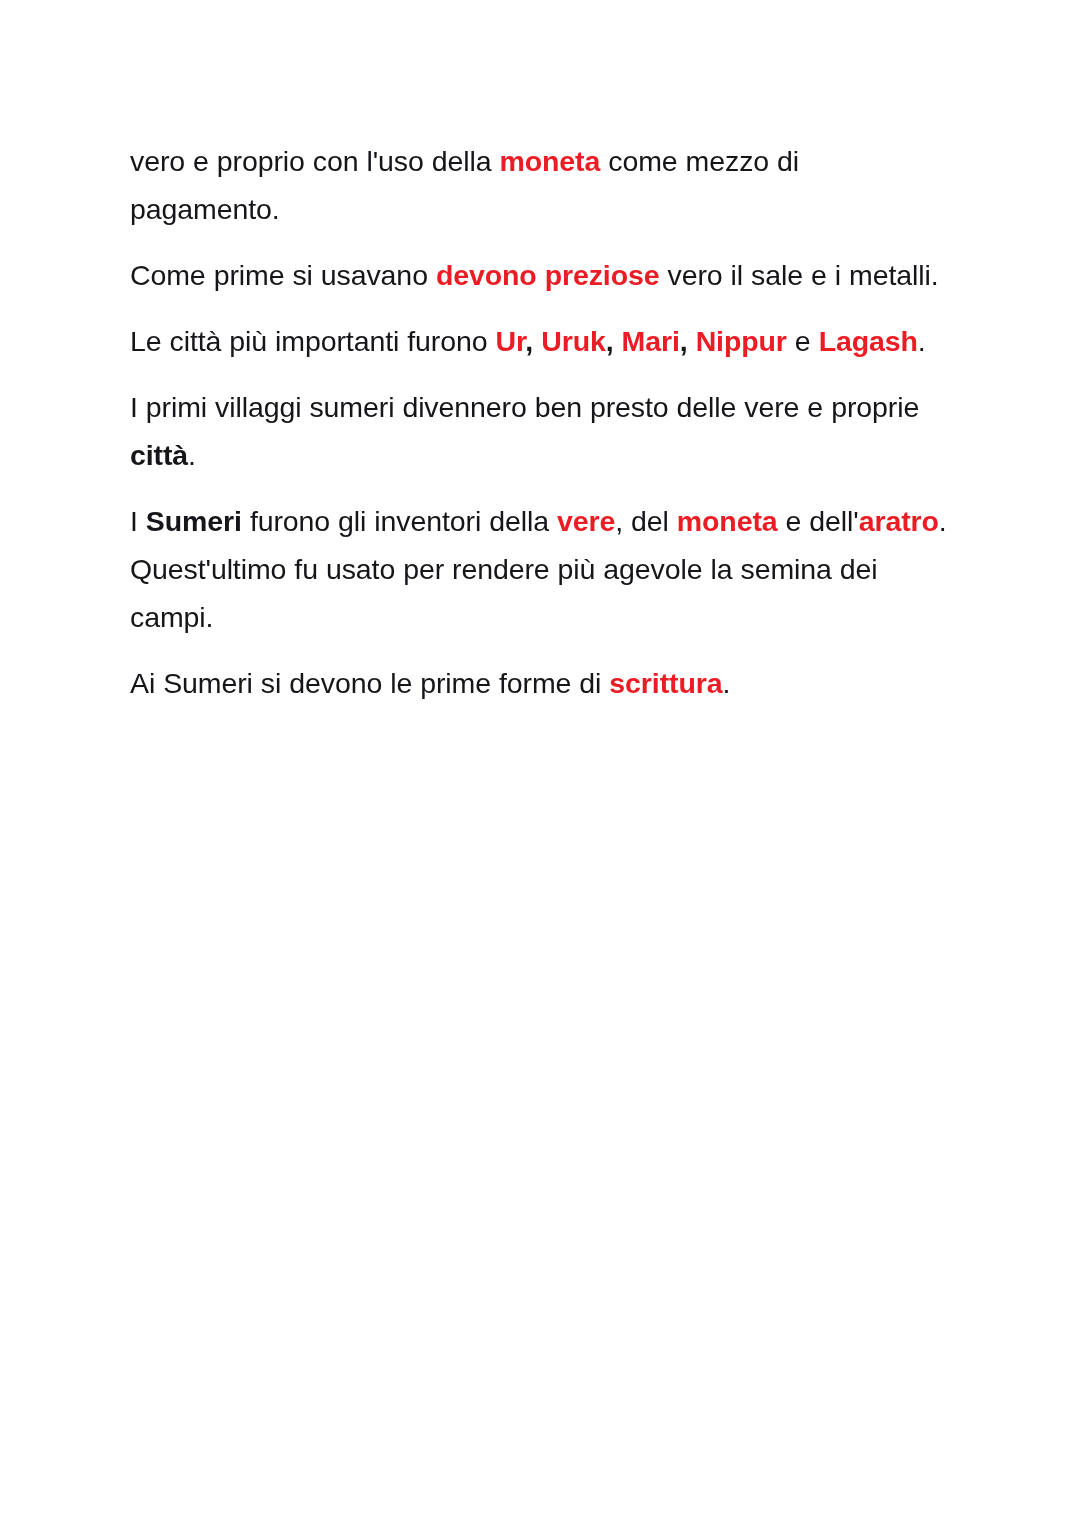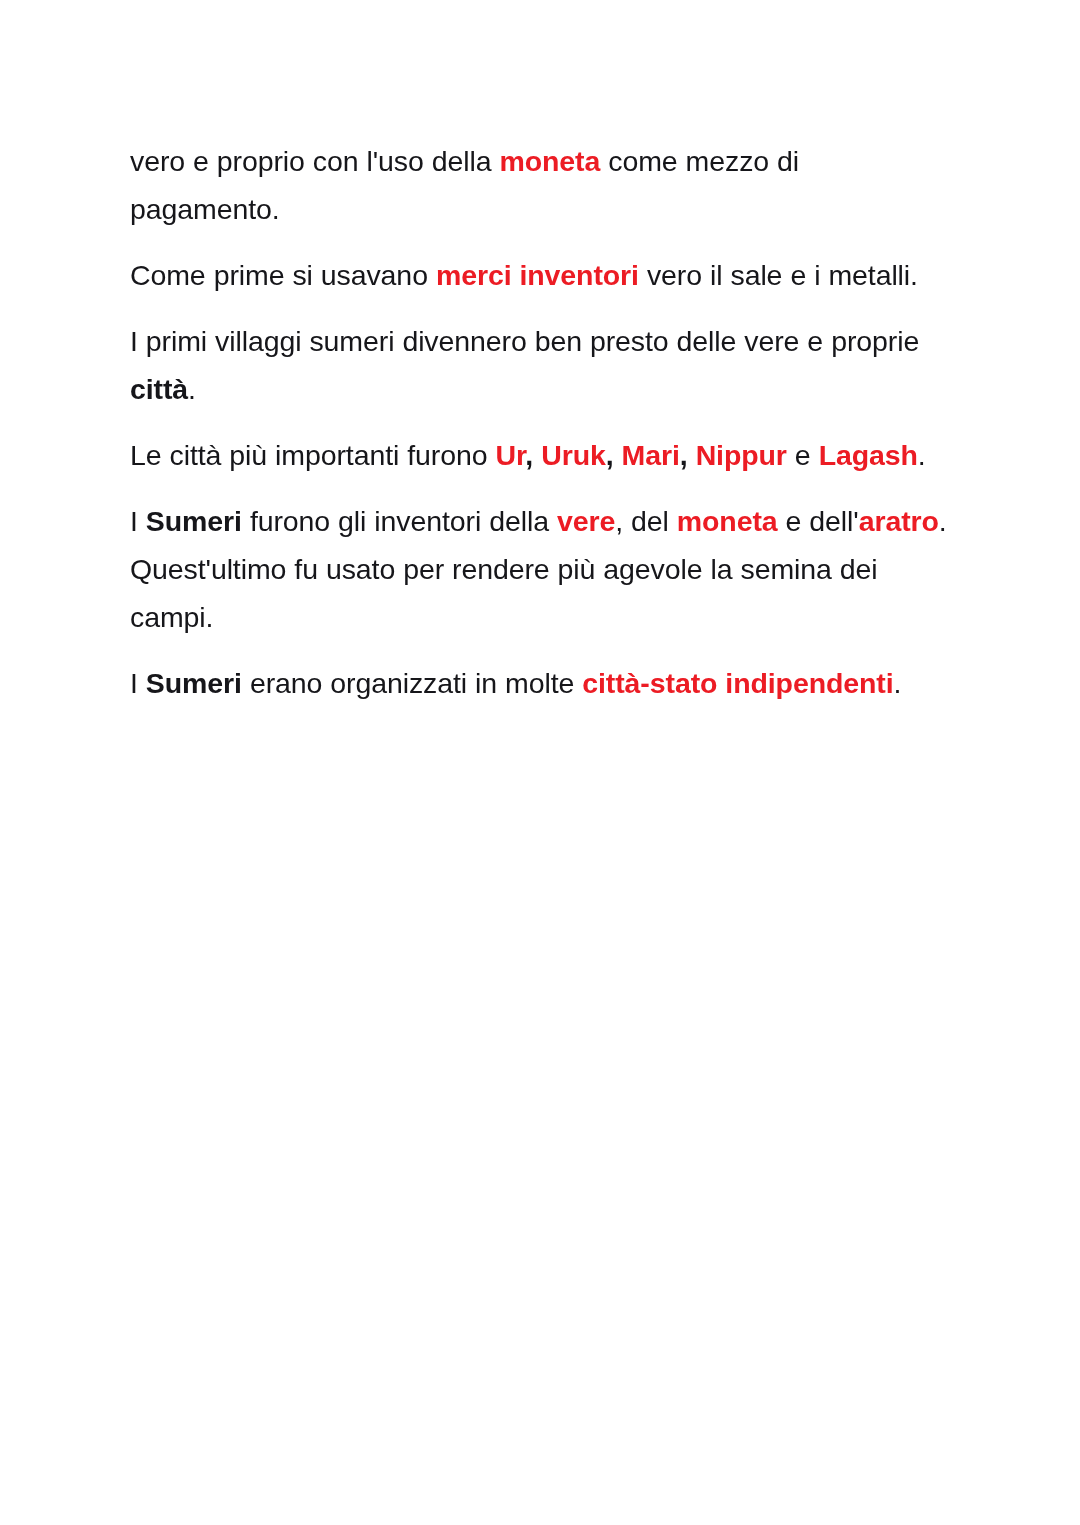--- a/index.html
+++ b/index.html
@@ -67,35 +67,35 @@
 <body>
 
 <div class="page">
   <article class="doc-body">
 
     <p class="para">
       <span>vero e proprio con l'uso della </span><span class="red">moneta</span><span> come mezzo di pagamento.</span>
     </p>
 
     <p class="para">
-      <span>Come prime si usavano </span><span class="red">merci inventori</span><span> vero il </span><span class="ital">sale</span><span> e i </span><span class="ital">metalli.</span>
+      <span>Come prime si usavano </span><span class="red">devono preziose</span><span> vero il </span><span class="ital">sale</span><span> e i </span><span class="ital">metalli.</span>
+    </p>
+
+    <p class="para">
+      <span>Le città più importanti furono </span><span class="red">Ur</span><span class="punct">, </span><span class="red">Uruk</span><span class="punct">, </span><span class="red">Mari</span><span class="punct">, </span><span class="red">Nippur</span><span> e </span><span class="red">Lagash</span><span class="punct-light">.</span>
     </p>
 
     <p class="para">
       <span>I primi villaggi sumeri divennero ben presto delle vere e proprie </span><span class="b">città</span><span>.</span>
     </p>
 
     <p class="para">
-      <span>Le città più importanti furono </span><span class="red">Ur</span><span class="punct">, </span><span class="red">Uruk</span><span class="punct">, </span><span class="red">Mari</span><span class="punct">, </span><span class="red">Nippur</span><span> e </span><span class="red">Lagash</span><span class="punct-light">.</span>
+      <span>I </span><span class="b">Sumeri</span><span> furono gli inventori della </span><span class="red">vere</span><span>, del </span><span class="red">moneta</span><span> e dell'</span><span class="red">aratro</span><span>. Quest'ultimo fu usato per rendere più agevole la semina dei campi.</span>
     </p>
 
     <p class="para">
-      <span>I </span><span class="b">Sumeri</span><span> furono gli inventori della </span><span class="red">vere</span><span>, del </span><span class="red">moneta</span><span> e dell'</span><span class="red">aratro</span><span>. Quest'ultimo fu usato per rendere più agevole la semina dei campi.</span>
+      <span>Ai Sumeri si devono le prime forme di </span><span class="red">scrittura</span><span class="punct-light">.</span>
     </p>
 
-
-    <p class="para gap-extra">
-      <span>I </span><span class="b">Sumeri</span><span> erano organizzati in molte </span><span class="red">città-stato indipendenti</span><span class="punct-light">.</span>
-    </p>
 
 
   </article>
 </div>
 
 </body></html>

